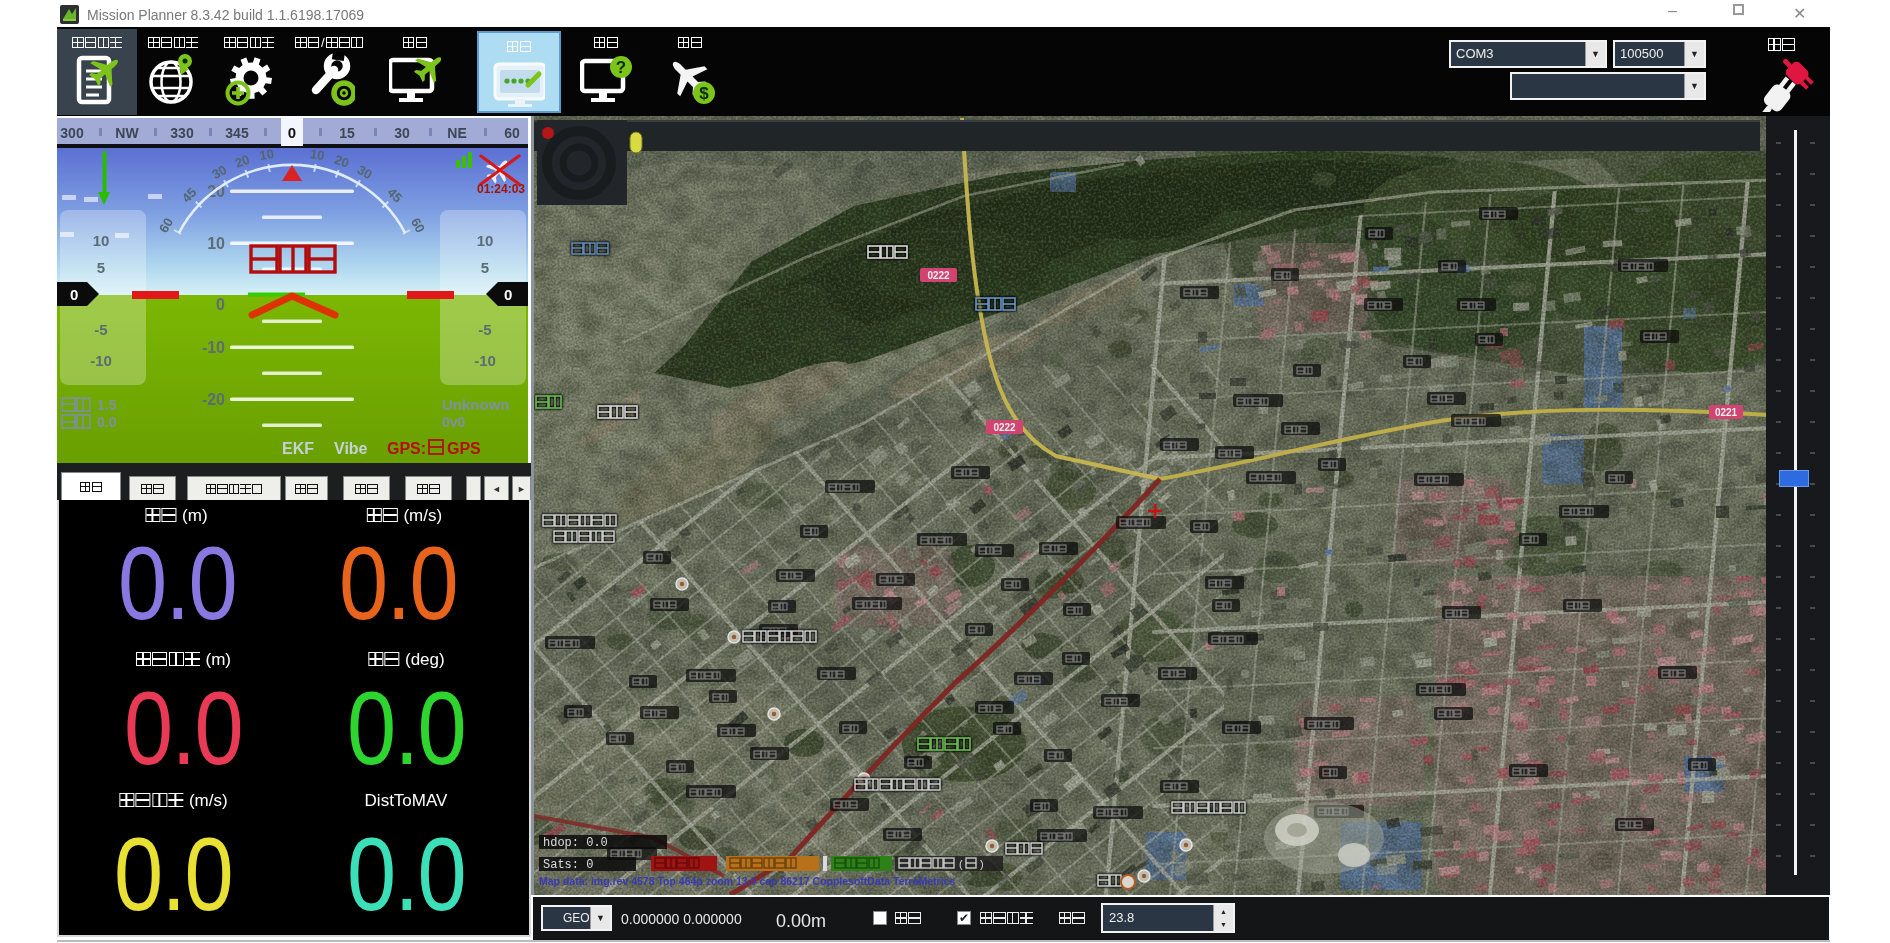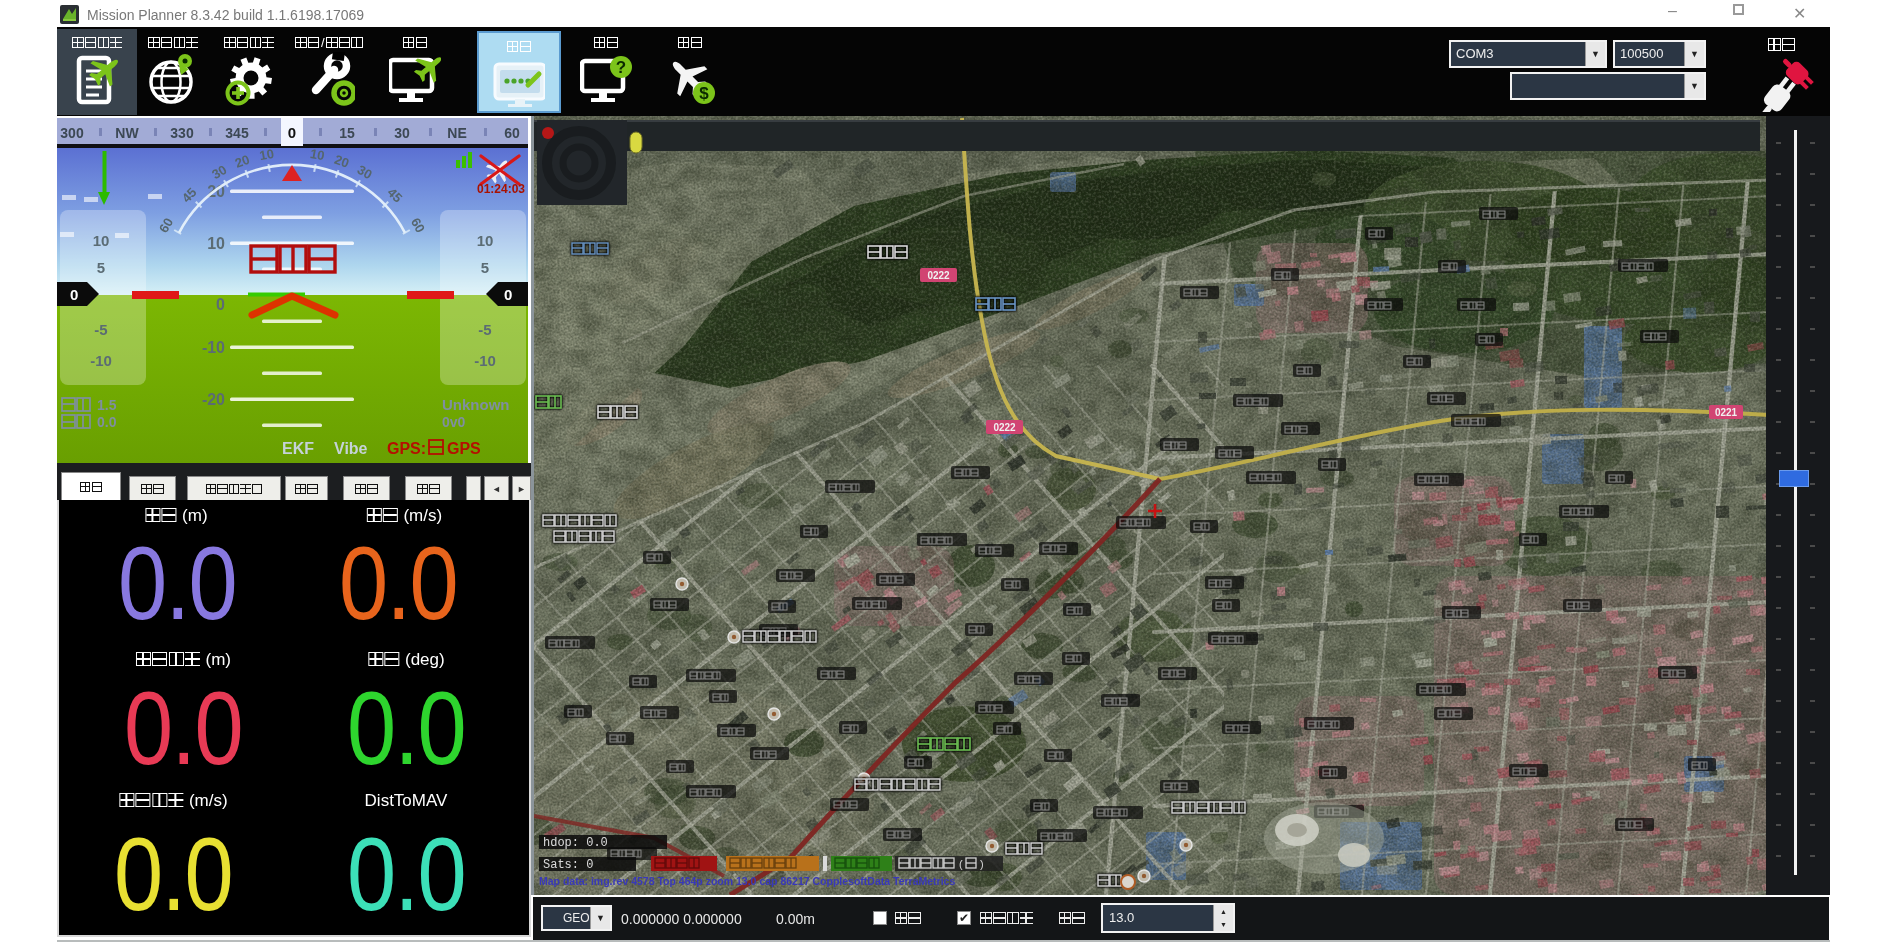--- a/index.html
+++ b/index.html
@@ -2399,19 +2399,19 @@
 <div class="abs" style="left:1776px;top:793px;width:5px;height:2px;background:#4a4a4a"></div>
 <div class="abs" style="left:1810px;top:793px;width:5px;height:2px;background:#4a4a4a"></div>
 <div class="abs" style="left:1776px;top:824px;width:5px;height:2px;background:#4a4a4a"></div>
 <div class="abs" style="left:1810px;top:824px;width:5px;height:2px;background:#4a4a4a"></div>
 <div class="abs" style="left:1776px;top:855px;width:5px;height:2px;background:#4a4a4a"></div>
 <div class="abs" style="left:1810px;top:855px;width:5px;height:2px;background:#4a4a4a"></div>
 <div class="abs" style="left:1779px;top:470px;width:30px;height:17px;background:#2f6be0;border:1px solid #6a9aec"></div>
 <div class="abs" style="left:533px;top:897px;width:1296px;height:43px;background:#131517"></div>
 <div class="combo" style="left:541px;top:905px;width:71px;height:26px;font-size:12px"><span style="margin:4px 0 0 20px;display:inline-block">GEO</span><span class="ar" style="line-height:22px">▼</span></div>
 <div class="abs" style="left:621px;top:911px;color:#e8e8e8;font-size:14px">0.000000 0.000000</div>
-<div class="abs" style="left:776px;top:911px;color:#e8e8e8;font-size:14px">0.00m</div>
+<div class="abs" style="left:776px;top:911px;color:#e8e8e8;font-size:18px">0.00m</div>
 <div class="cb" style="left:873px;top:911px"></div>
 <div class="abs" style="left:894px;top:910px;color:#eee;font-size:14px"><i class="g v0 "></i><i class="g v1 "></i></div>
 <div class="cb" style="left:957px;top:911px;color:#222;font-size:12px;line-height:13px;text-align:center">✔</div>
 <div class="abs" style="left:979px;top:910px;color:#eee;font-size:14px"><i class="g v0 "></i><i class="g v1 "></i><i class="g v2 "></i><i class="g v3 "></i></div>
 <div class="abs" style="left:1058px;top:910px;color:#eee;font-size:14px"><i class="g v0 "></i><i class="g v1 "></i></div>
-<div class="combo" style="left:1101px;top:903px;width:134px;height:30px;font-size:13px"><span style="margin:5px 0 0 6px;display:inline-block">13.0</span><span class="ar" style="font-size:7px;line-height:13px">▲<br>▼</span></div>
+<div class="combo" style="left:1101px;top:903px;width:134px;height:30px;font-size:13px"><span style="margin:5px 0 0 6px;display:inline-block">23.8</span><span class="ar" style="font-size:7px;line-height:13px">▲<br>▼</span></div>
 <div class="abs" style="left:57px;top:940px;width:1773px;height:2px;background:#b8bcbc"></div>
 </body></html>

